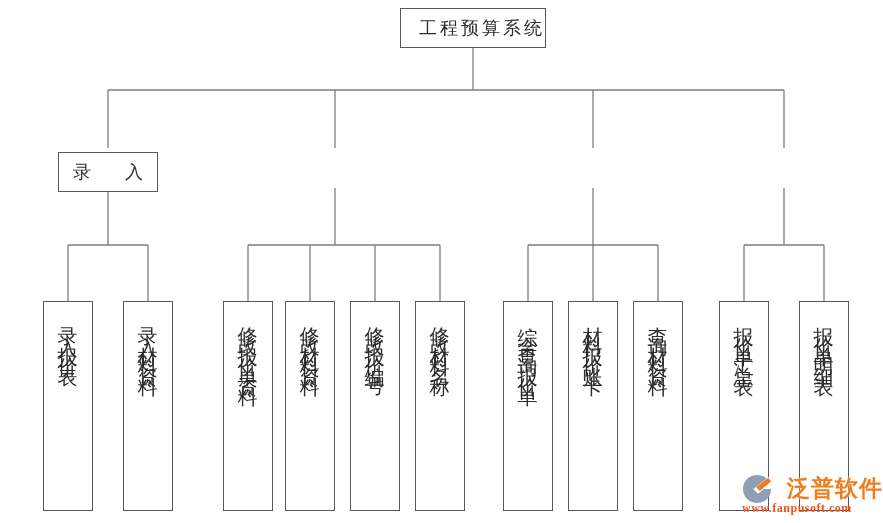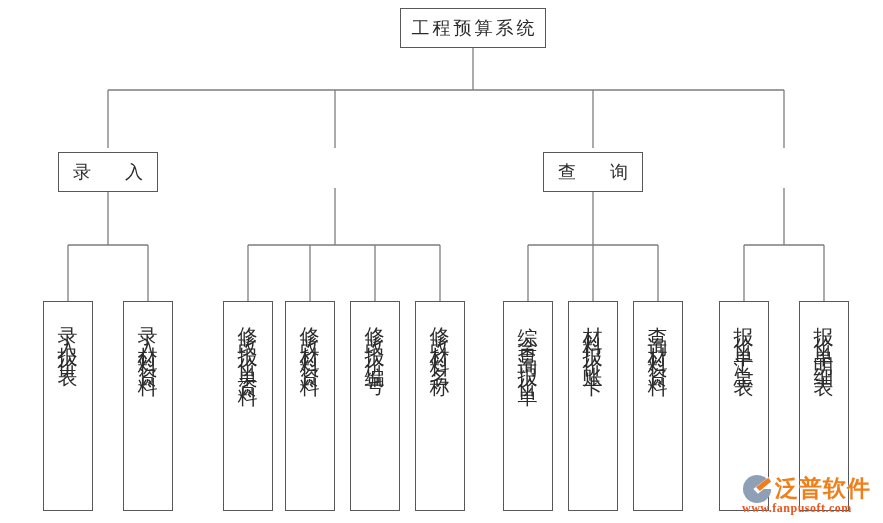--- a/index.html
+++ b/index.html
@@ -22,21 +22,21 @@
   .node {
     position: absolute;
     background: #ffffff;
     border: 1.5px solid #58585a;
     box-sizing: border-box;
     display: flex;
     align-items: center;
     justify-content: center;
   }
   .root {
-    left: 400px; top: 8px; width: 146px; height: 40px;
+    left: 400px; top: 8px; width: 146px; height: 40px; justify-content: flex-end;
   }
   .root span {
     font-size: 18px;
     letter-spacing: 3px;
     padding-left: 3px;
     white-space: nowrap;
   }
   .branch {
     top: 152px; width: 100px; height: 40px;
   }
@@ -66,20 +66,21 @@
 
   .watermark {
     position: absolute;
     left: 742px; top: 473px;
     width: 141px; height: 42px;
     z-index: 5;
   }
   .wm-row {
     display: flex;
     align-items: center;
+    justify-content: space-between;
   }
   .wm-logo {
     width: 32px; height: 30px;
     margin-right: 1px;
     flex: 0 0 auto;
   }
   .wm-brand {
     font-size: 23px;
     font-weight: bold;
     color: #F07F1A;
@@ -135,23 +136,20 @@
     <line x1="824" y1="245" x2="824" y2="301"></line>
   </svg>
 
   <div class="node root">
     <span>工程预算系统</span>
   </div>
 
   <div class="node branch" style="left:58px">
     <span>录入</span>
   </div>
-  <div class="node branch" style="left:543px">
-    <span>查询</span>
-  </div>
 
   <div class="leaf" style="left:43px">
     <span>录入报价表</span>
   </div>
   <div class="leaf" style="left:123px">
     <span>录入材料资料</span>
   </div>
   <div class="leaf" style="left:223px">
     <span>修改报价单资料</span>
   </div>

